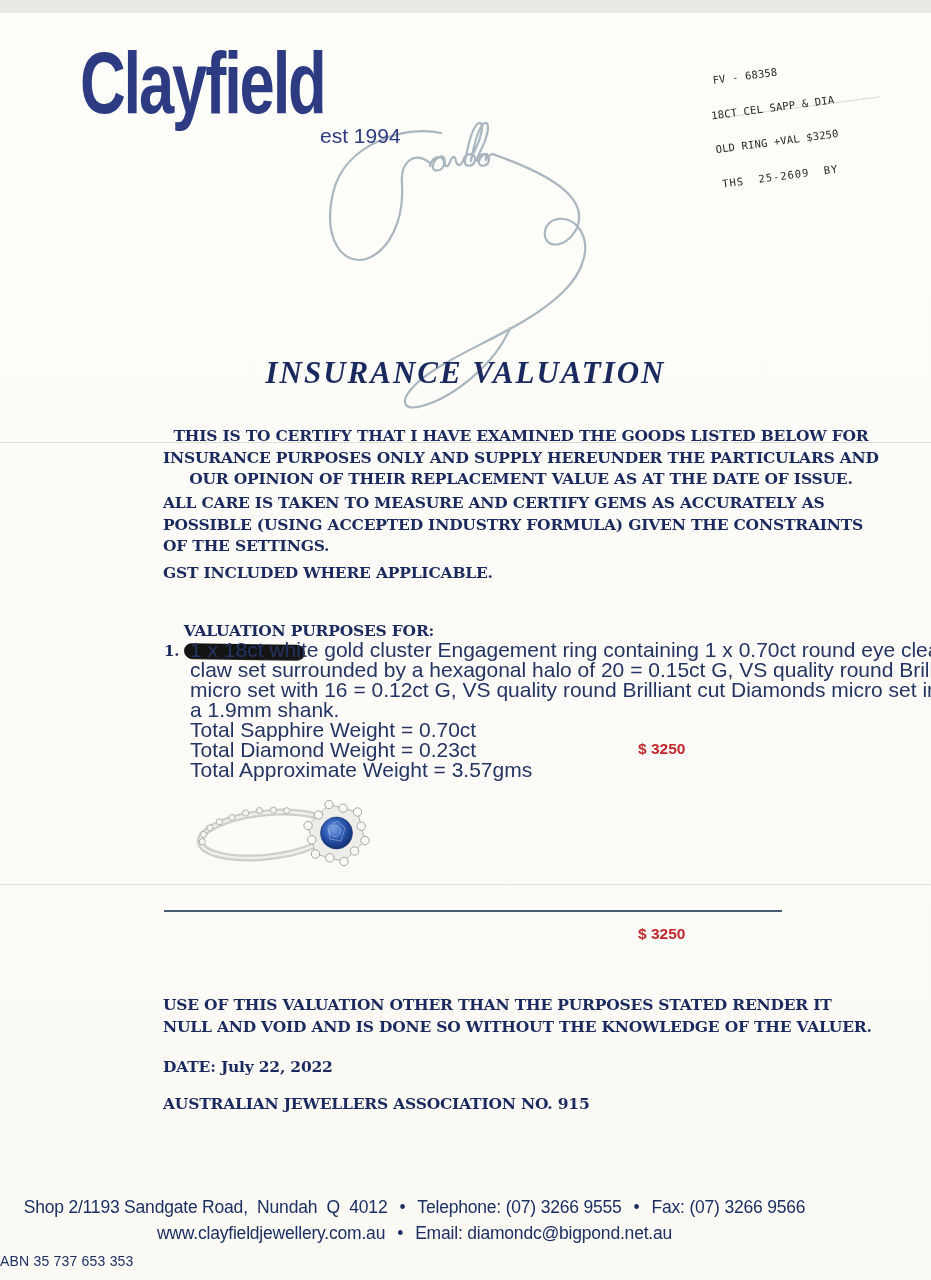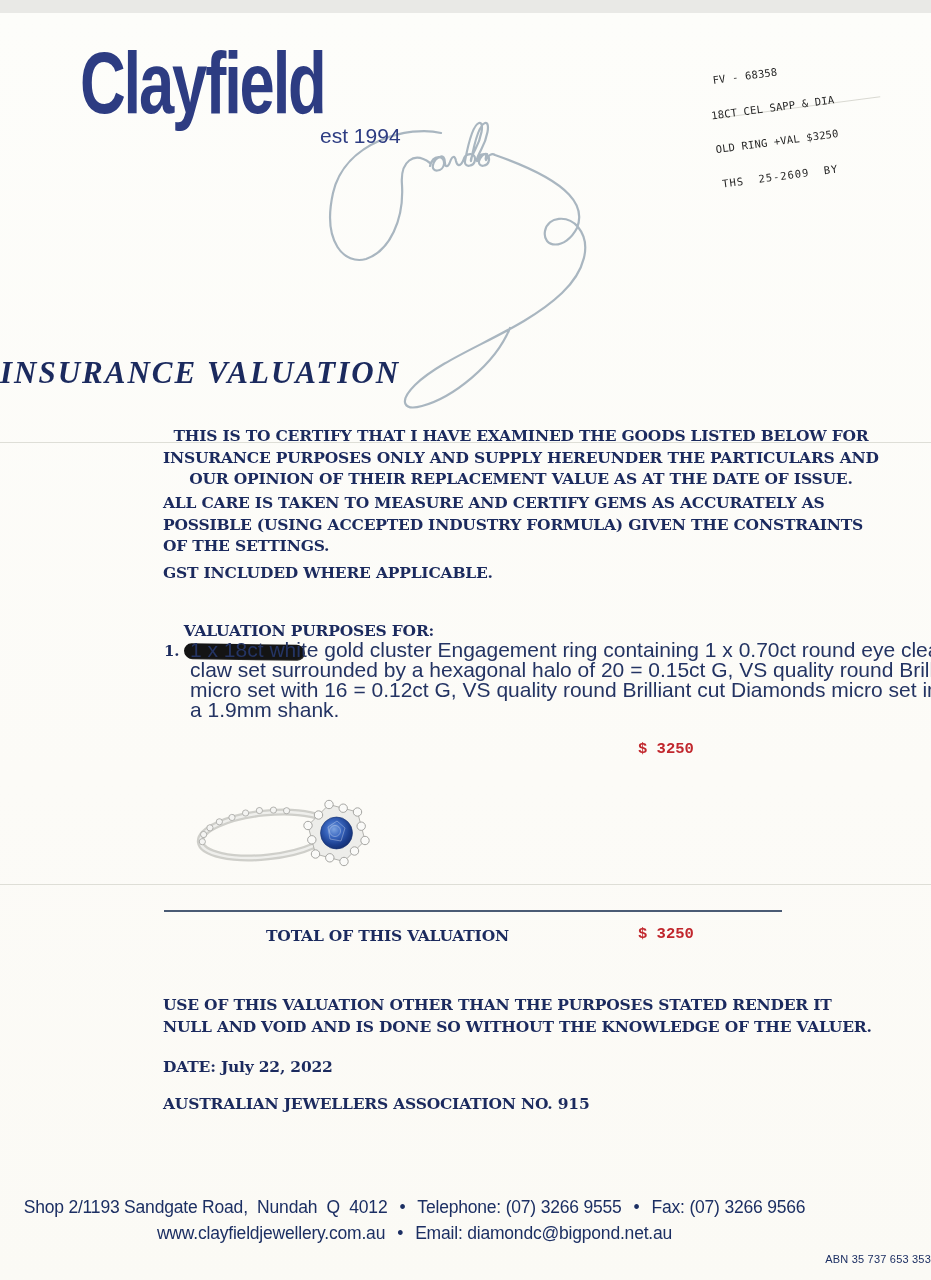--- a/index.html
+++ b/index.html
@@ -31,57 +31,57 @@
     transform:rotate(-7.5deg);transform-origin:left top;
     border-bottom:1px solid #d9d9d2;
     font-family:"DejaVu Sans Mono",monospace;
     font-size:10.5px;line-height:11.5px;color:#262626;
     letter-spacing:0.2px;white-space:pre;
   }
   .sticker div:nth-child(1){margin-left:6px;}
   .sticker div:nth-child(4){margin-left:2px;letter-spacing:1px;}
   
   .doc-title{
-    left:0;top:342px;width:931px;text-align:left;
+    left:0;top:342px;width:931px;text-align:center;
     font-family:"Liberation Serif",serif;font-style:italic;font-weight:700;
     font-size:31px;color:#1b2a5e;letter-spacing:2px;white-space:pre;
   }
   
   .boldpara{
     font-family:"DejaVu Serif",serif;font-weight:700;
     font-size:15.5px;line-height:21.5px;color:#1b2a5e;
     white-space:pre;letter-spacing:-0.2px;
   }
   .itemtext{
     font-family:Liberation Sans, sans-serif;
     font-size:21px;line-height:20px;color:#243463;
     white-space:pre;
   }
   .price{
-    font-family:Liberation Mono, monospace;font-weight:700;
+    font-family:Liberation Sans, sans-serif;font-weight:700;
     font-size:15.5px;color:#c1272d;white-space:pre;
   }
   .redact{
     display:inline-block;width:120px;height:15px;background:#141414;
     border-radius:8px;transform:rotate(0.8deg);vertical-align:-2px;
     box-shadow:1px 1px 0 #2a2a2a;
   }
   .fold{left:0;width:931px;height:1px;background:#dadad3;opacity:.9;}
   .rule{left:164px;top:897px;width:618px;height:2px;background:#4a5b74;}
   
   .footline{
     left:0;width:829px;display:flex;justify-content:center;gap:12px;
     font-family:"Liberation Sans",sans-serif;color:#1c2f63;
     font-size:17.5px;white-space:pre;letter-spacing:-0.2px;
   }
   .footline .sep{color:#1c2f63;}
   .abn{
-    left:0;top:1240px;width:931px;text-align:right;
+    left:0;top:1240px;width:931px;text-align:left;
     font-family:"Liberation Sans",sans-serif;color:#1c2f63;
-    font-size:11px;white-space:pre;letter-spacing:0.2px;
+    font-size:14px;white-space:pre;letter-spacing:0.2px;
   }
 </style>
 </head>
 <body>
 
 <div class="page">
 
   <svg class="abs flourish" viewBox="0 0 931 500" fill="none" stroke="#a9b6c0" stroke-width="2.2" stroke-linecap="round" stroke-linejoin="round" aria-label="Jewellery">
     <path d="M 441,120 C 410,112 345,128 333,180 C 322,230 345,252 366,246 C 390,238 404,206 402,172 C 400,148 414,138 430,150"></path>
     <path d="M 430,153
@@ -129,20 +129,23 @@
   <div class="abs boldpara" style="left:163px;top:585px;">
     <span>VALUATION PURPOSES FOR:</span>
     <span class="redact"></span>
   </div>
 
   <div class="abs boldpara" style="left:164px;top:628px;font-size:15px;">1.</div>
   <div class="abs itemtext" style="left:190px;top:627px;">1 x 18ct white gold cluster Engagement ring containing 1 x 0.70ct round eye clean Ceylon Sapphire
 claw set surrounded by a hexagonal halo of 20 = 0.15ct G, VS quality round Brilliant cut diamonds
 micro set with 16 = 0.12ct G, VS quality round Brilliant cut Diamonds micro set into the shoulders on
 a 1.9mm shank.</div>
+  <div class="abs itemtext" style="left:190px;top:707px;">Total Sapphire Weight = 0.70ct
+Total Diamond Weight = 0.23ct
+Total Approximate Weight = 3.57gms</div>
   <div class="abs price" style="left:638px;top:727px;">$ 3250</div>
 
   <svg class="abs" style="left:186px;top:768px;" width="207" height="100" viewBox="0 0 207 100">
     <defs>
       <radialGradient id="sapph" cx="42%" cy="38%" r="70%">
         <stop offset="0%" stop-color="#7da3e0"></stop>
         <stop offset="35%" stop-color="#3a67c0"></stop>
         <stop offset="70%" stop-color="#1c3f8f"></stop>
         <stop offset="100%" stop-color="#122a66"></stop>
       </radialGradient>
@@ -178,21 +181,20 @@
         <circle cx="175.2" cy="45.2" r="4.2"></circle>
     </g>
     <circle cx="150.5" cy="52" r="16" fill="url(#sapph)" stroke="#16306e" stroke-width="0.6"></circle>
     <g stroke="rgba(255,255,255,0.4)" fill="none" stroke-width="0.8">
       <polygon points="159,47 155,60 144,58 142,46 151,40"></polygon>
       <circle cx="149" cy="50" r="5.5"></circle>
     </g>
   </svg>
 
   <div class="abs rule"></div>
-  <div class="abs boldpara" style="left:266px;top:912px;">TOTAL OF THIS VALUATION</div>
   <div class="abs price" style="left:638px;top:912px;">$ 3250</div>
 
   <div class="abs boldpara" style="left:163px;top:981px;">USE OF THIS VALUATION OTHER THAN THE PURPOSES STATED RENDER IT
 NULL AND VOID AND IS DONE SO WITHOUT THE KNOWLEDGE OF THE VALUER.</div>
 
   <div class="abs boldpara" style="left:163px;top:1043px;">DATE: July 22, 2022</div>
 
   <div class="abs boldpara" style="left:163px;top:1080px;">AUSTRALIAN JEWELLERS ASSOCIATION NO. 915</div>
 
   <div class="abs footline" style="top:1184px;">

